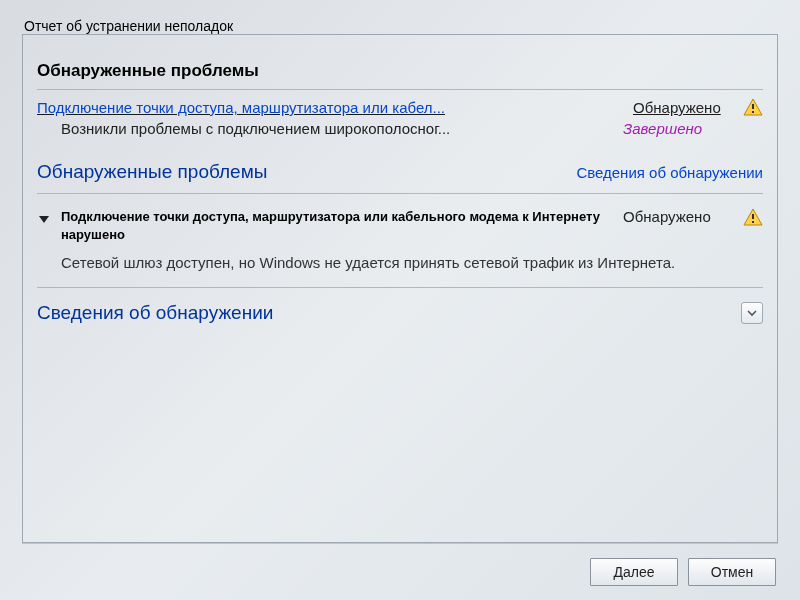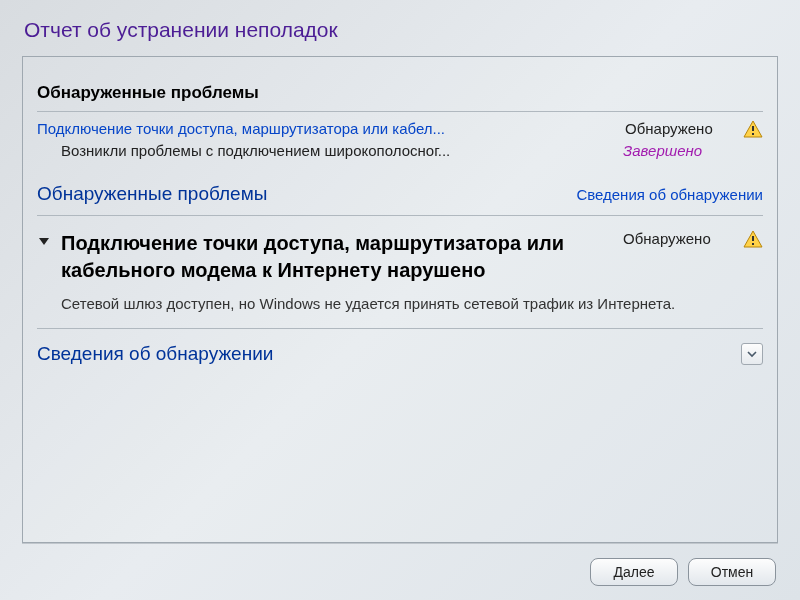--- a/index.html
+++ b/index.html
@@ -11,23 +11,22 @@
       overflow: hidden;
       color: #1a1a1a;
     }
     .window {
       padding: 18px 22px 0 22px;
       height: 100%;
       display: flex;
       flex-direction: column;
     }
     .window-title {
-      font-size: 21px;
-      color: #4c1d95;
-      margin-bottom: 14px;
+      font-size: 14px;
+      color: #000000;
       padding-left: 2px;
     }
     .panel {
       border: 1px solid #9fa8b0;
       background: rgba(255,255,255,0.05);
       flex: 1;
       padding: 20px 14px 8px 14px;
       display: flex;
       flex-direction: column;
       overflow: hidden;
@@ -52,23 +51,24 @@
       align-items: center;
     }
     .detection-link {
       color: #0645c8;
       font-size: 15px;
       font-weight: normal;
       cursor: pointer;
     }
     .issue-row {
       display: flex;
-      align-items: flex-start;
+      align-items: flex-end;
       padding: 8px 0 2px 0;
-      gap: 8px;
+      gap: 0;
+      text-decoration: underline;
     }
     .issue-link {
       color: #0645c8;
       font-size: 15px;
       flex: 1;
       cursor: pointer;
     }
     .issue-status {
       color: #222;
       font-size: 15px;
@@ -102,21 +102,21 @@
     }
     .expand-arrow {
       width: 14px;
       height: 14px;
       margin-top: 4px;
       flex-shrink: 0;
     }
     .expand-arrow svg { width: 100%; height: 100%; }
     .expanded-title {
       font-weight: bold;
-      font-size: 20px;
+      font-size: 13px;
       color: #000;
       flex: 1;
       line-height: 1.35;
     }
     .expanded-status {
       font-size: 15px;
       color: #222;
       min-width: 110px;
     }
     .expanded-desc {
@@ -142,21 +142,21 @@
       justify-content: flex-end;
       gap: 10px;
       padding: 14px 2px 14px 0;
       border-top: 1px solid #c0c6cc;
       margin-top: auto;
     }
     .win-button {
       min-width: 88px;
       height: 28px;
       border: 1px solid #8a939c;
-      border-radius: 8px;
+      border-radius: 1px;
       background: linear-gradient(#fdfdfd, #e2e7ec);
       font-size: 14px;
       color: #222;
       cursor: pointer;
       font-family: inherit;
       padding: 0 14px;
     }
     .spacer-flex { flex: 1; }
   </style>
 </head>

